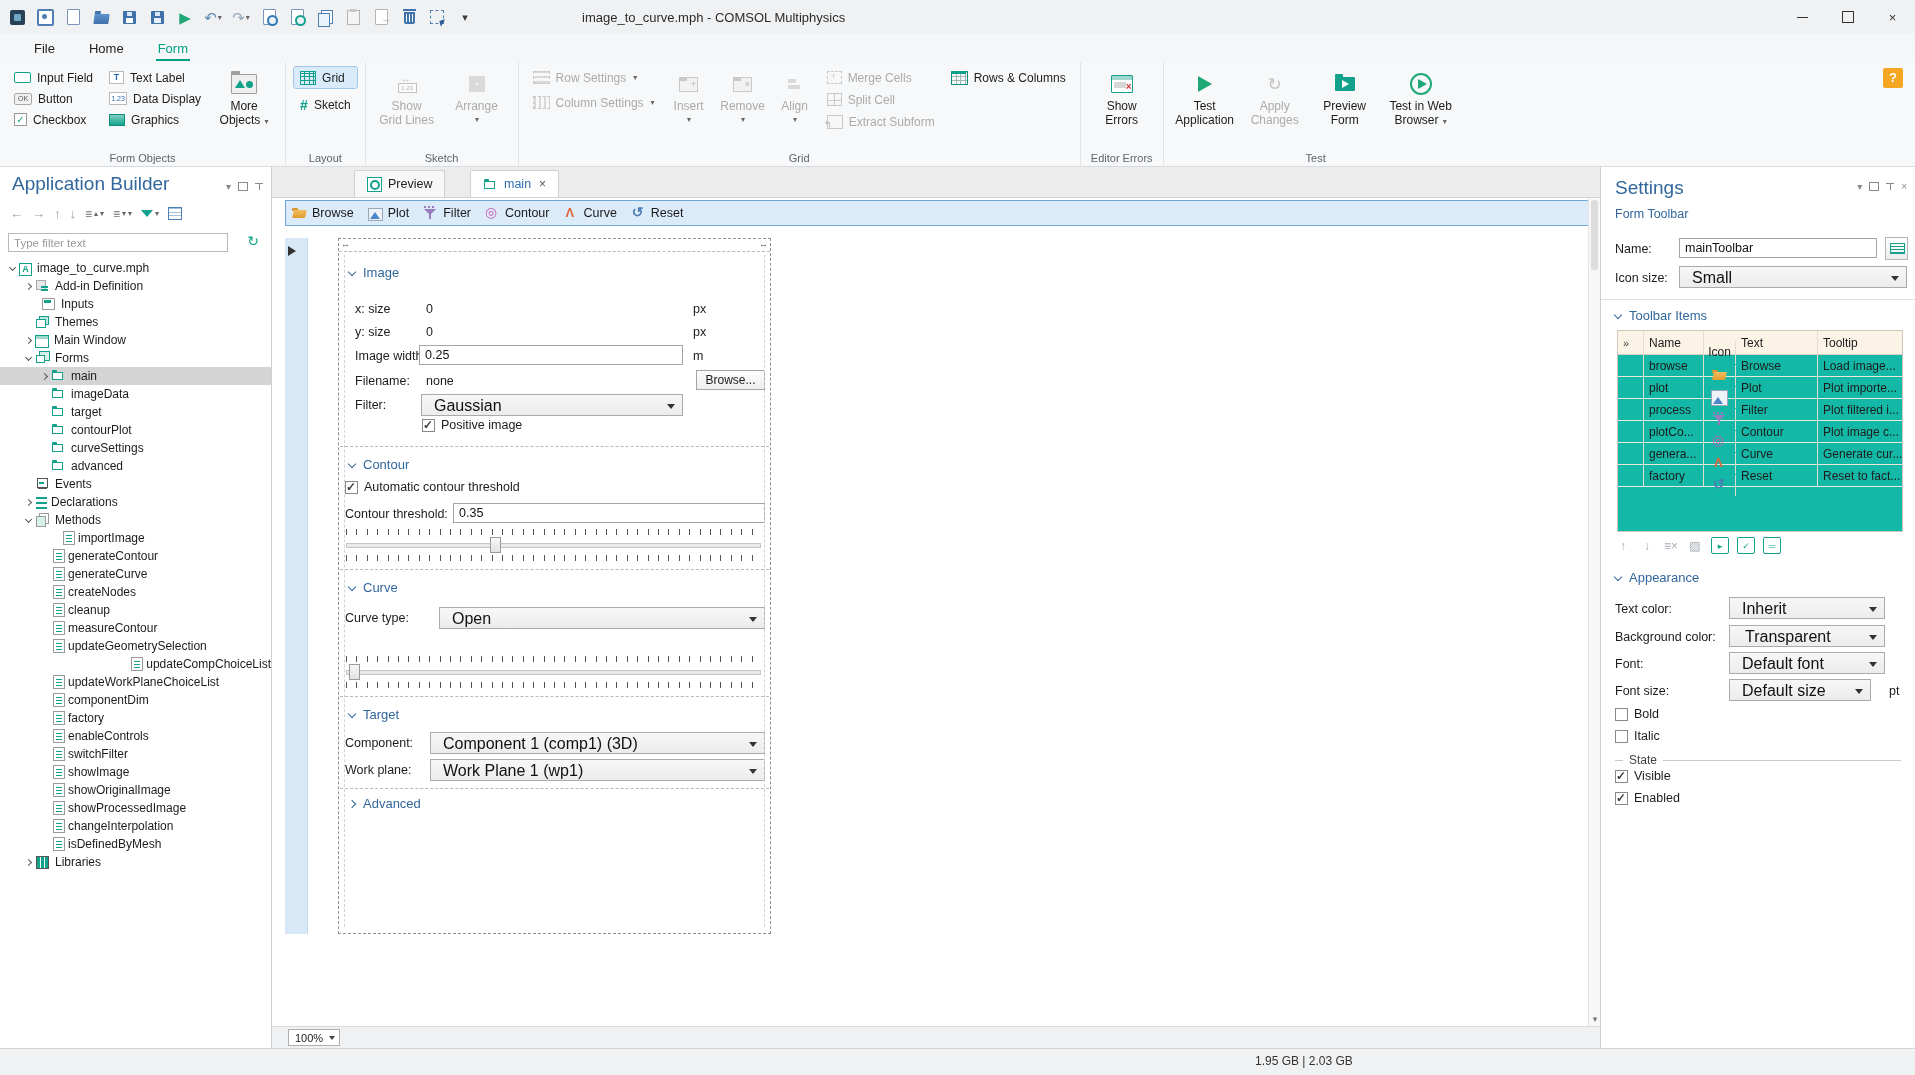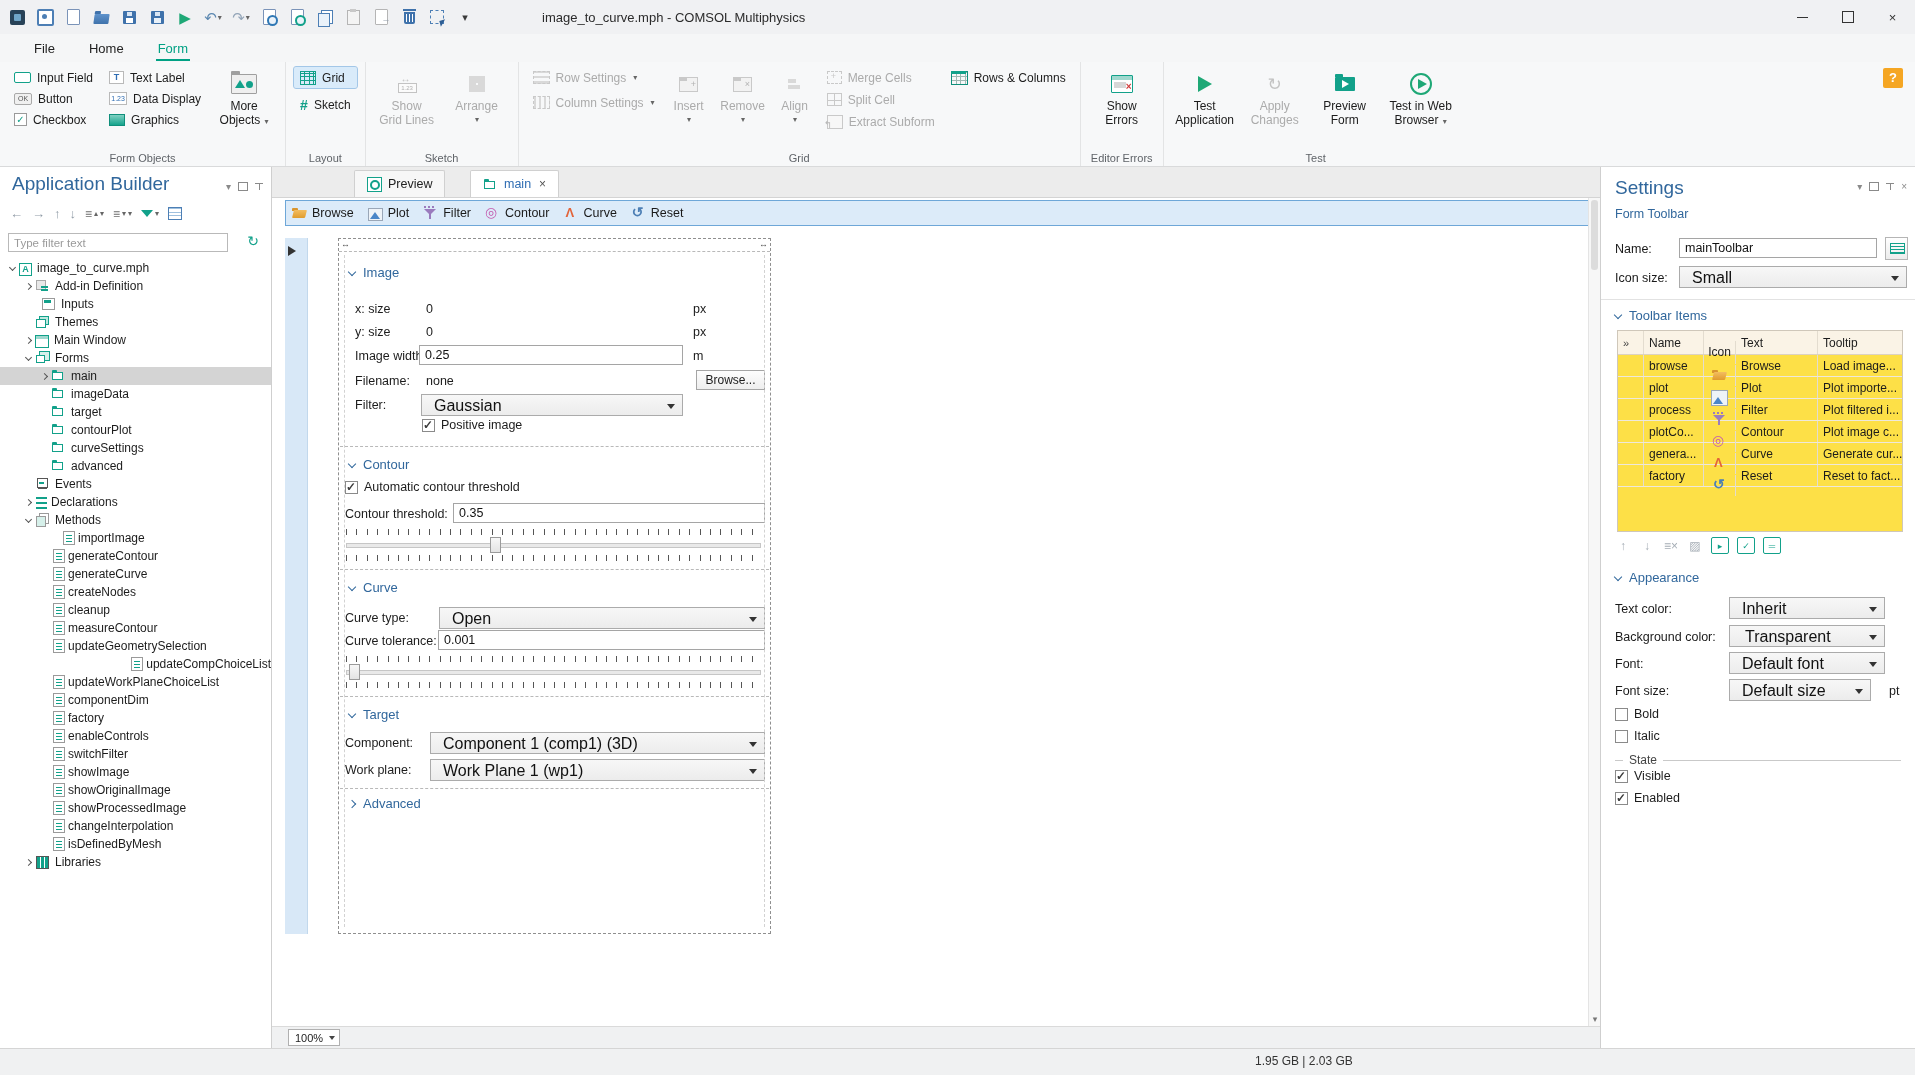--- a/index.html
+++ b/index.html
@@ -1,21 +1,21 @@
 <!DOCTYPE html>
 <html><head>
 <meta charset="utf-8">
 <style>
   html,body{margin:0;padding:0;background:#d8d8d8;font-family:"Liberation Sans",sans-serif;}
   .win{position:relative;width:1915px;height:1075px;background:#f2f3f4;overflow:hidden;font-size:12px;color:#1c1c1c;}
   
   .titlebar{position:absolute;left:0;top:0;width:100%;height:34px;background:#f0f1f3;display:flex;align-items:center;}
   .tb-icons{display:flex;align-items:center;gap:10px;margin-left:8px;}
   .tbi{display:inline-flex;align-items:center;justify-content:center;width:18px;height:18px;position:relative;}
-  .title-text{margin-left:68px;font-size:13px;color:#2b2b2b;}
+  .title-text{margin-left:108px;font-size:13px;color:#2b2b2b;}
   .wctrl{position:absolute;right:0;top:0;height:34px;display:flex;}
   .wbtn{width:45px;height:34px;display:flex;align-items:center;justify-content:center;color:#333;font-size:13px;}
   .wbtn .sq{width:10px;height:10px;border:1px solid #333;}
   .wbtn .bar{width:11px;height:1px;background:#333;}
   
   .mi-app{width:15px;height:15px;background:#274257;border-radius:2px;position:relative;}
   .mi-app::after{content:"";position:absolute;left:4px;top:4px;width:7px;height:7px;background:#6fa5c7;border-radius:1px;}
   .mi-model{width:13px;height:13px;border:2px solid #4d7fb5;border-radius:2px;position:relative;background:#fff;}
   .mi-model::after{content:"";position:absolute;left:3px;top:3px;width:5px;height:5px;border-radius:50%;background:#4d7fb5;}
   .mi-page{width:11px;height:14px;background:#fff;border:1px solid #7a93b8;border-radius:1px;position:relative;}
@@ -227,21 +227,21 @@
   .canvasfoot{position:absolute;left:0;bottom:0;width:100%;height:22px;background:#f0f1f2;border-top:1px solid #dadada;box-sizing:border-box;}
   .zoomctl{position:absolute;left:16px;top:2px;width:52px;height:17px;border:1px solid #b0b0b0;background:#fff;font-size:11px;display:flex;align-items:center;padding-left:6px;box-sizing:border-box;}
   .zoomctl .dcaret{position:absolute;right:4px;top:6px;border-left:3.5px solid transparent;border-right:3.5px solid transparent;border-top:4px solid #444;width:0;height:0;}
   
   .set-title{position:absolute;left:14px;top:10px;font-size:19px;color:#31679c;}
   .set-sub{position:absolute;left:14px;top:40px;font-size:12.5px;color:#31679c;}
   .slab{position:absolute;left:14px;font-size:12.5px;color:#1a1a1a;white-space:nowrap;}
   .nodebtn{position:absolute;left:284px;top:70px;width:23px;height:23px;border:1px solid #b5b5b5;background:linear-gradient(#fff,#ececec);box-sizing:border-box;}
   .nodebtn::after{content:"";position:absolute;left:4px;top:5px;width:13px;height:9px;border:1px solid #12a18a;background:repeating-linear-gradient(0deg,#12a18a 0 1px,transparent 1px 3px);}
   .hsep{position:absolute;left:0;right:0;border-top:1px solid #e2e2e2;}
-  .stable{position:absolute;left:16px;top:163px;width:286px;height:202px;border:1px solid #cfc7ba;box-sizing:border-box;font-size:12px;background:#fde047;}
+  .stable{position:absolute;left:16px;top:163px;width:286px;height:202px;border:1px solid #cfc7ba;box-sizing:border-box;font-size:12px;background:#14b8a6;}
   .shead{display:flex;height:24px;background:#faf3e6;border-bottom:1px solid #dcd2c2;box-sizing:border-box;align-items:center;}
   .shead>span,.srow>span{box-sizing:border-box;padding:0 5px;border-right:1px solid #e3dccf;overflow:hidden;white-space:nowrap;height:100%;display:flex;align-items:center;}
   .c0{width:26px;flex:none;}
   .c1{width:60px;flex:none;}
   .c2{width:32px;flex:none;justify-content:center;margin-top:19px;}
   .c3{width:82px;flex:none;}
   .c4{flex:1;border-right:none !important;}
   .srow{display:flex;height:21px;border-bottom:1px solid #eee8db;align-items:center;}
   .c0h::before{content:"»";color:#444;font-size:11px;}
   .tblicons{position:absolute;left:14px;top:370px;display:flex;gap:8px;align-items:center;}
@@ -832,24 +832,20 @@
             <span class="bchev d"></span>
             <span>Curve</span>
           </div>
         <div class="frow" style="top:366px;">
           <span class="flab" style="left:6px;top:6px;">Curve type:</span>
           <span class="dd" style="left:100px;top:2px;width:326px;">
               <span>Open</span>
               <span class="dcaret"></span>
             </span>
         </div>
-        <div class="frow" style="top:390px;">
-          <span class="flab" style="left:6px;top:5px;">Curve tolerance:</span>
-          <input class="tinput" style="left: 99px; top: 1px; width: 327px;" value="0.001">
-        </div>
         <div class="ticks" style="top:417px;"></div>
         <div class="strack" style="top:425px;">
           <span class="groove"></span>
             <span class="thumb" style="left: calc(2% - 5px);"></span>
         </div>
         <div class="ticks" style="top:443px;"></div>
 
         <div class="dashsep" style="top:457px;"></div>
 
         <div class="sechead" style="top:468px;">

